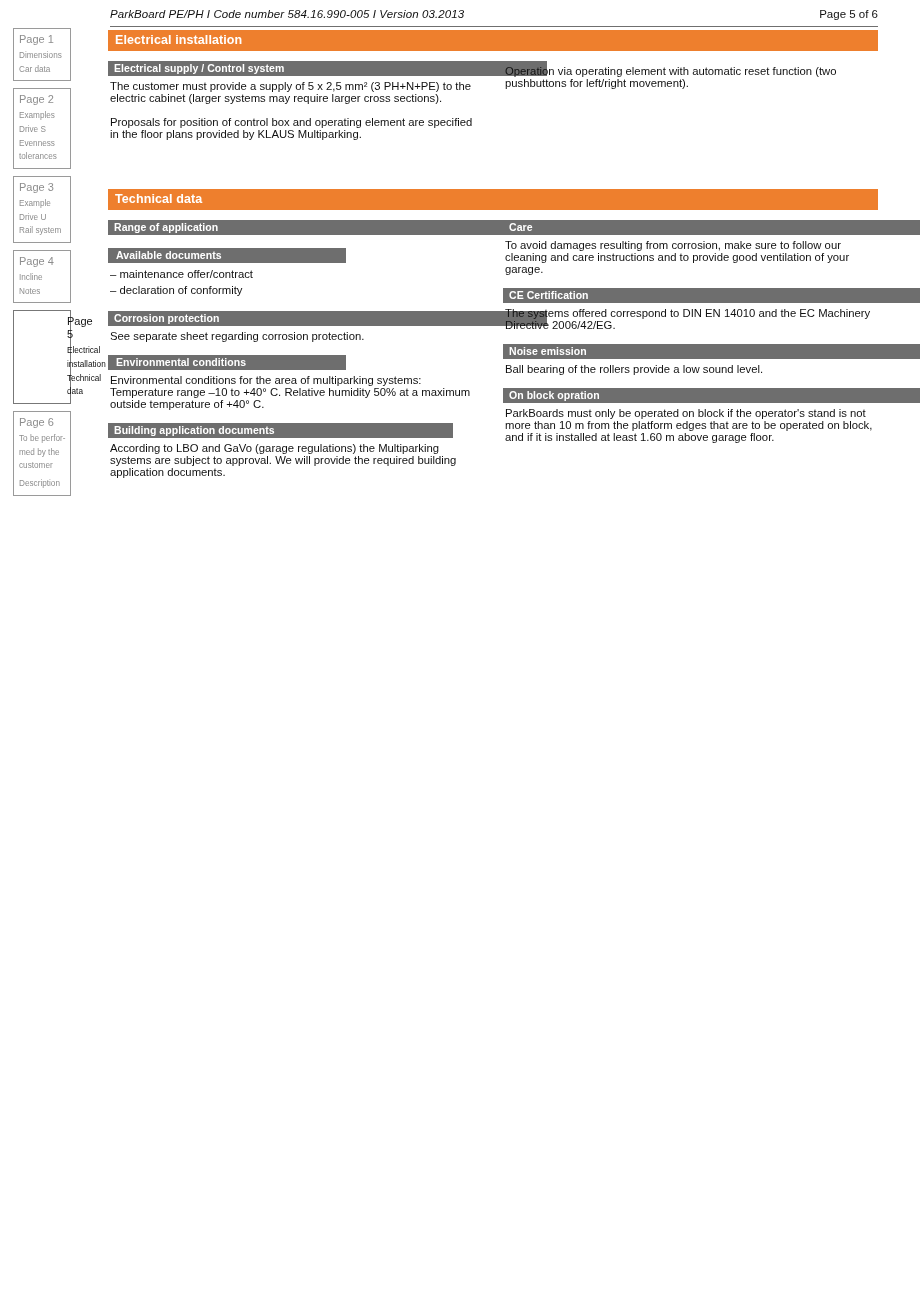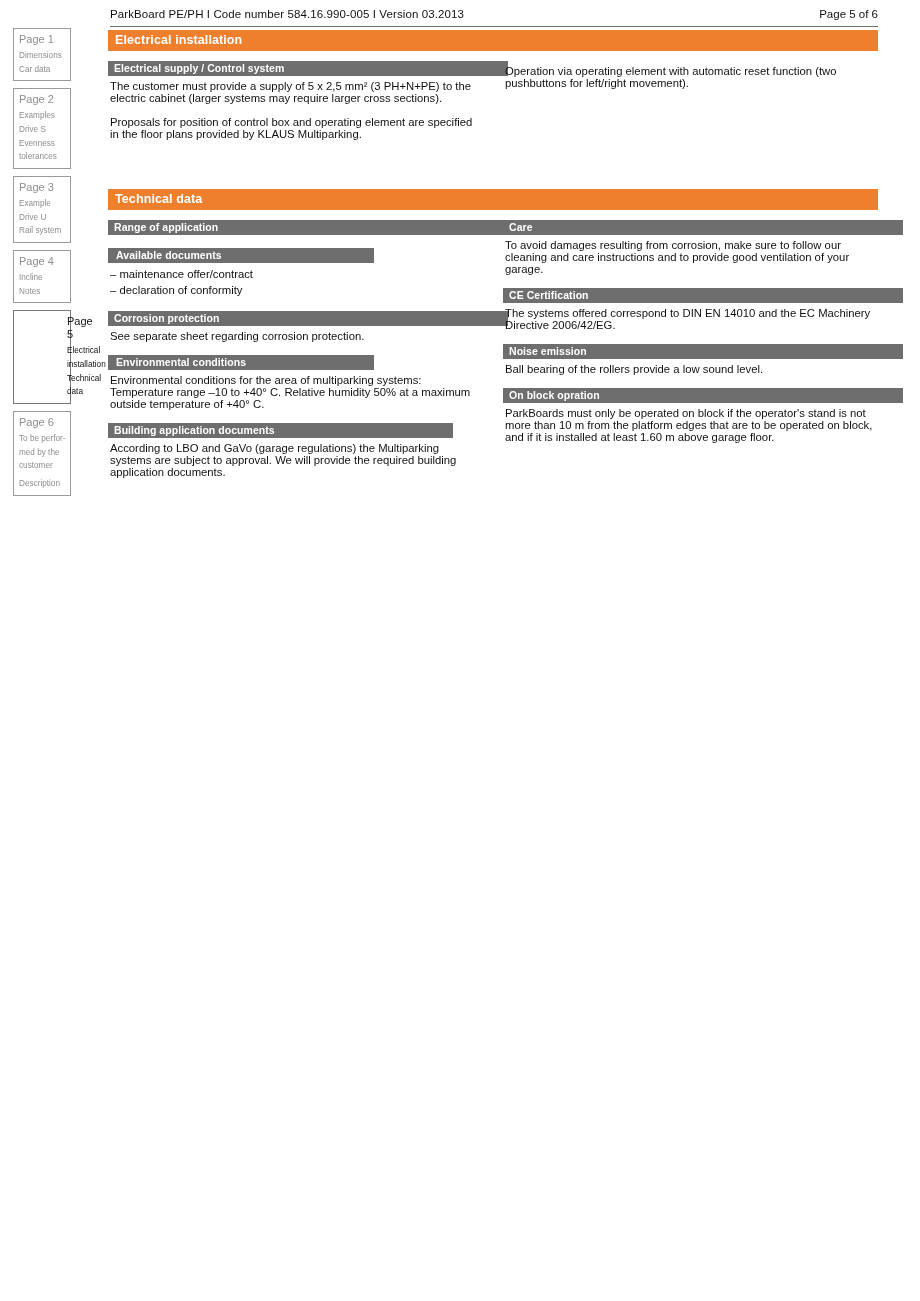--- a/index.html
+++ b/index.html
@@ -30,20 +30,21 @@
     height: 22px;
     font-size: 11.5px;
     color: #111;
   }
   .header .hdr-left {
     position: absolute;
     left: 0;
     top: 0;
     white-space: nowrap;
     letter-spacing: 0.1px;
+    font-style: italic;
   }
   .header .hdr-right {
     position: absolute;
     right: 0;
     top: 0;
     white-space: nowrap;
   }
   .header-rule {
     position: absolute;
     left: 110px;
@@ -127,22 +128,22 @@
     color: #ffffff;
     font-size: 10.5px;
     font-weight: bold;
     padding: 2px 0 3px 6px;
     box-sizing: border-box;
     height: 15px;
     line-height: 11px;
     letter-spacing: 0.05px;
   }
   .subhead.w-narrow { width: 345px; }
-  .subhead.w-mid { width: 400px; }
-  .subhead.w-small { width: 266px; padding-left: 8px; }
+  .subhead.w-mid { width: 439px; }
+  .subhead.w-small { width: 238px; padding-left: 8px; }
 
   .para {
     font-size: 11.3px;
     line-height: 12px;
     color: #111111;
     margin: 4px 0 0 2px;
   }
   .para.gap { margin-top: 12px; }
   .list {
     font-size: 11.3px;

